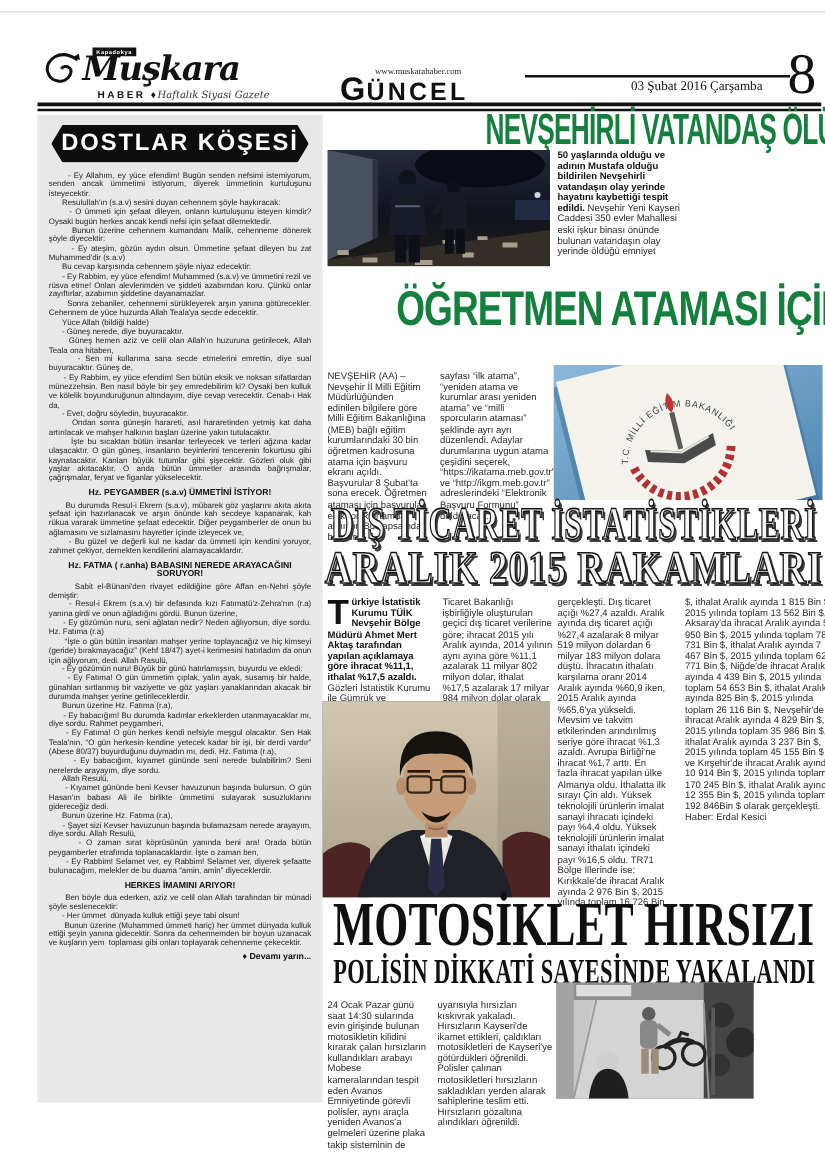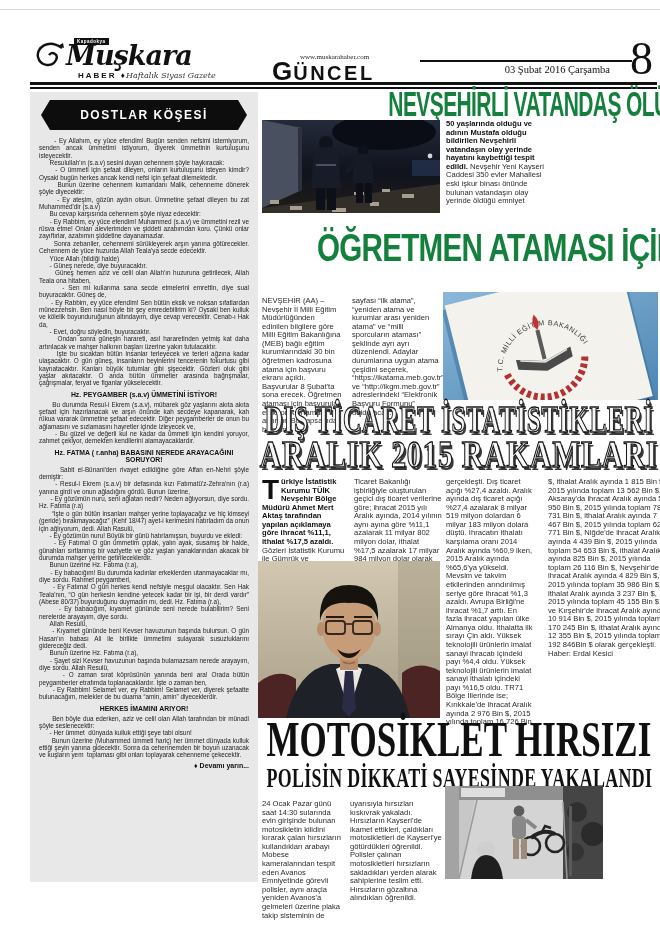--- a/index.html
+++ b/index.html
@@ -28,21 +28,21 @@
   .pagenum{position:absolute;left:630px;top:36px;font-family:"Liberation Serif",serif;
            font-size:46px;color:#111;line-height:1;}
   .rule-thick{position:absolute;left:30px;top:82px;width:627px;height:3px;background:#111;}
   .rule-thin{position:absolute;left:30px;top:87px;width:627px;height:1.5px;background:#111;}
 
   
   .dostlar-box{position:absolute;left:30px;top:92px;width:228px;height:790px;background:#e8e8e8;
                padding:8px 9px;box-sizing:border-box;overflow:hidden;}
   .ribbon{width:206px;height:30px;margin:0 auto 7px auto;background:#0d0d0d;color:#fff;
           display:flex;align-items:center;justify-content:center;
-          font-weight:bold;font-size:12px;letter-spacing:1.5px;
+          font-weight:bold;font-size:19px;letter-spacing:1.5px;
           clip-path:polygon(9px 0,calc(100% - 9px) 0,100% 50%,calc(100% - 9px) 100%,9px 100%,0 50%);}
   .dtext{font-size:6.35px;line-height:1.16;text-align:justify;white-space:pre-wrap;color:#1d1d1d;}
   .dhead{font-size:6.9px;font-weight:bold;text-align:center;margin:4px 0 3px 0;color:#111;}
   .dfoot{font-size:7px;font-weight:bold;text-align:right;margin-top:3px;color:#111;}
 
   
   .headline-sans{position:absolute;left:260px;width:398px;display:flex;justify-content:flex-start;
                  align-items:flex-start;overflow:visible;color:#15803d;}
   .headline-sans>span{display:inline-block;font-weight:bold;white-space:nowrap;
                       font-family:"Liberation Sans",sans-serif;transform-origin:center top;}

